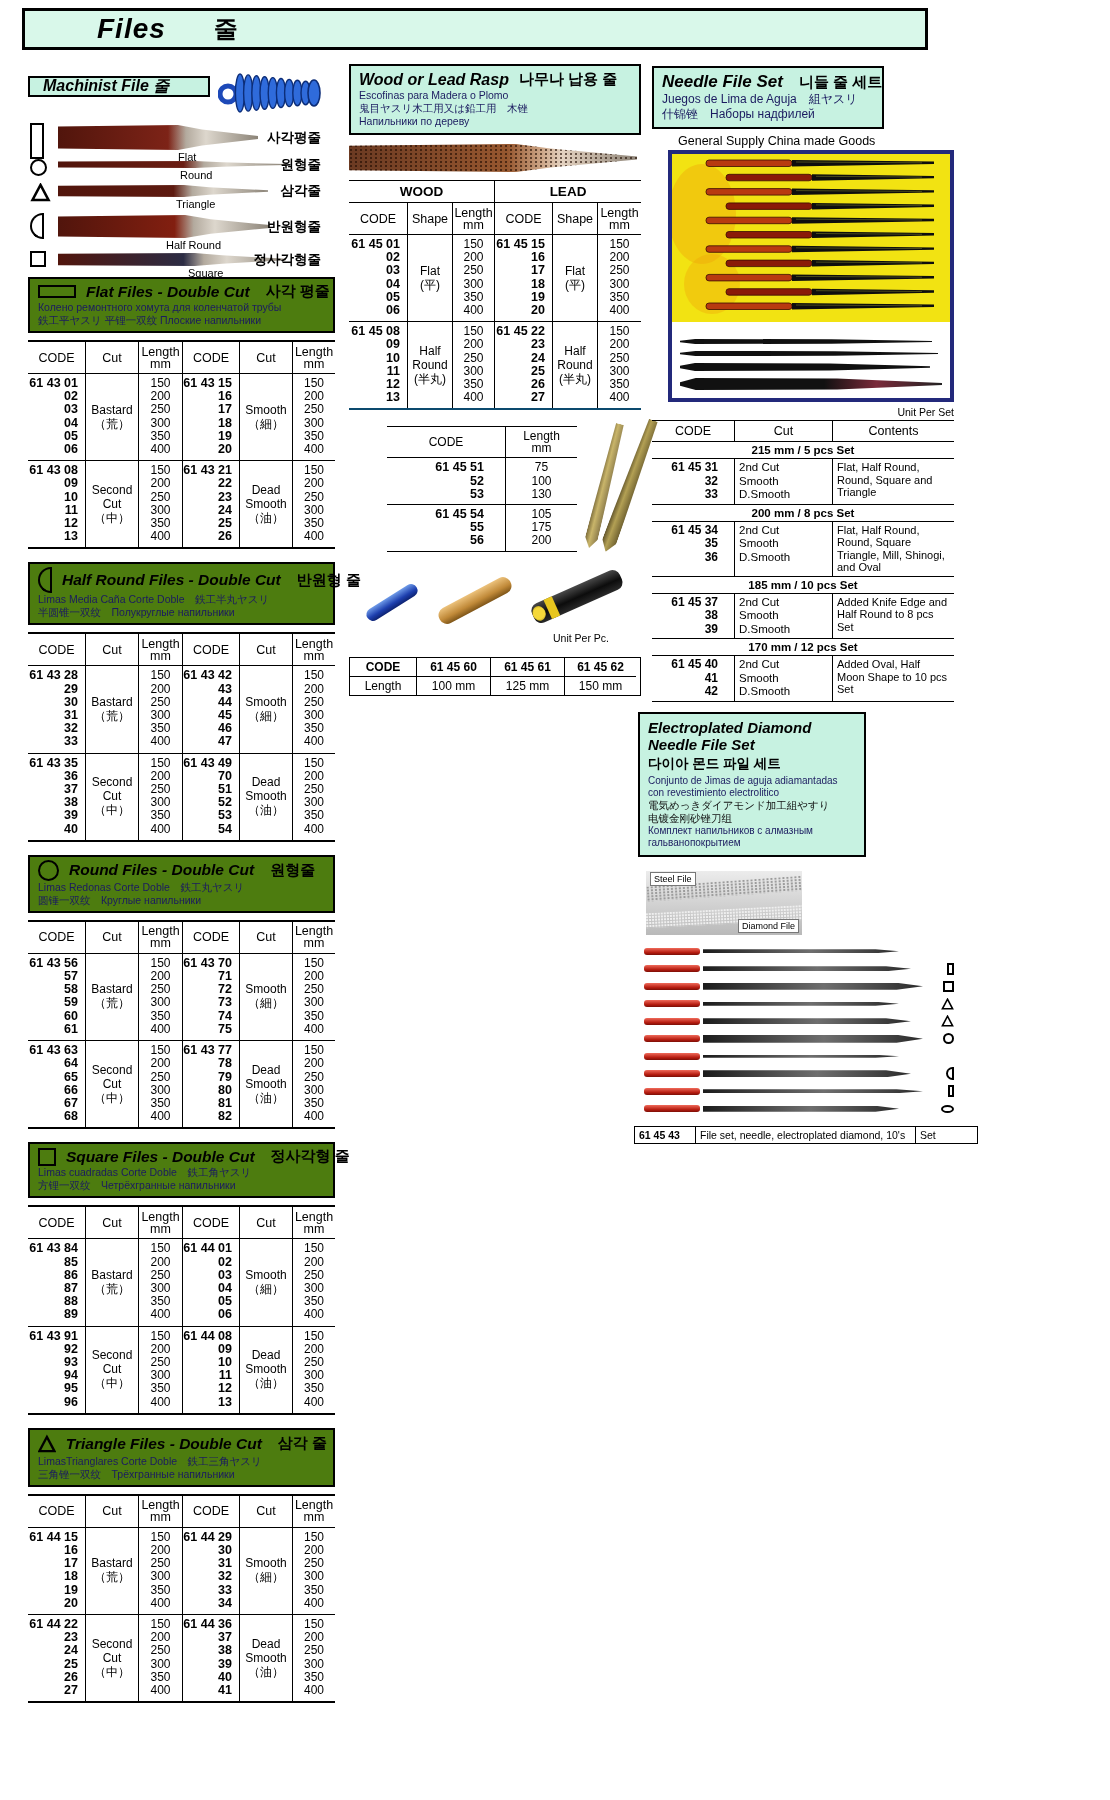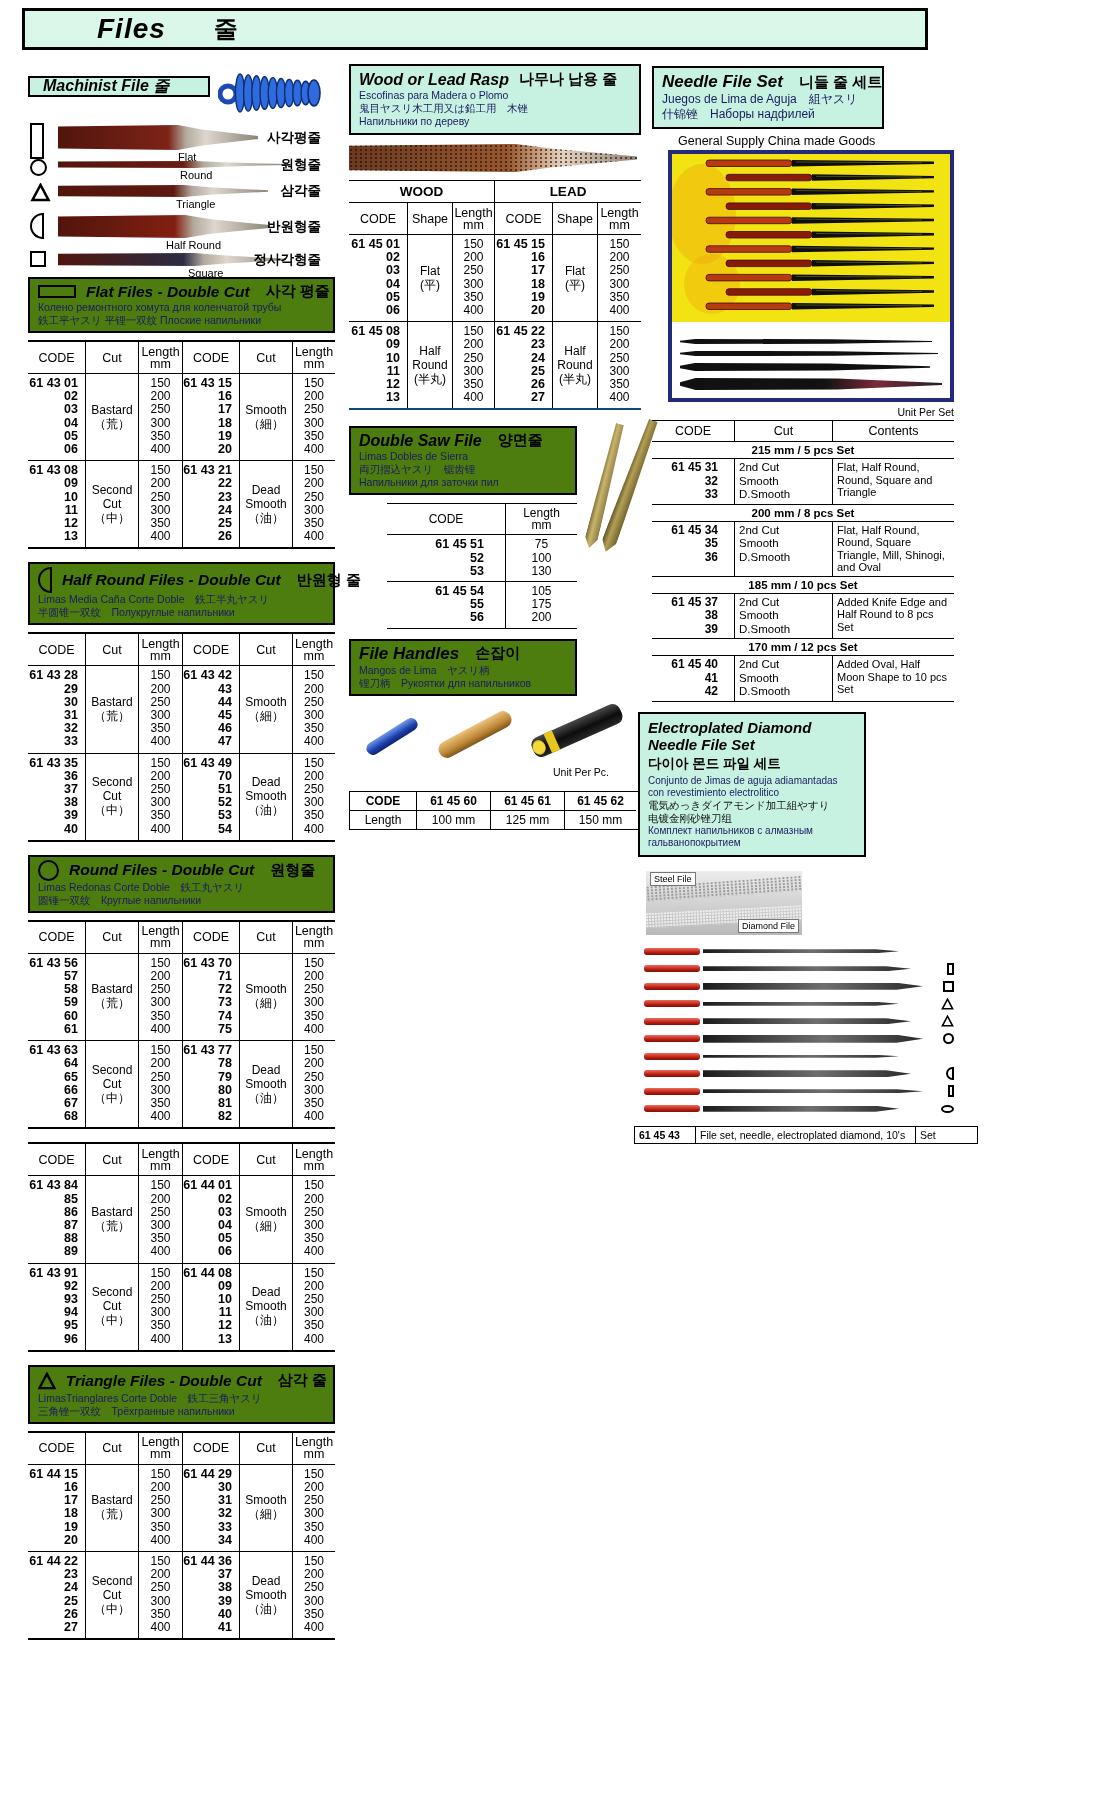--- a/index.html
+++ b/index.html
@@ -519,20 +519,29 @@
               <div class="lenline">200</div>
               <div class="lenline">250</div>
               <div class="lenline">300</div>
               <div class="lenline">350</div>
               <div class="lenline">400</div>
             </div>
           </div>
         </div>
       </div>
       <div>
+        <div class="sec-head">
+          <div class="sec-line1">
+            <span class="shape-icon " style="width: 18px; height: 18px;"></span>
+            <span class="sec-title">Square Files - Double Cut</span>
+            <span class="sec-native">정사각형 줄</span>
+          </div>
+          <div class="sec-sub">Limas cuadradas Corte Doble　鉄工角ヤスリ</div>
+          <div class="sec-sub">方锂一双纹　Четрёхгранные напильники</div>
+        </div>
         <div class="sec-table">
           <div class="trow thead">
             <div>CODE</div>
             <div>Cut</div>
             <div style="display: flex; flex-direction: column; justify-content: center; align-items: center;">
               <div>Length</div>
               <div>mm</div>
             </div>
             <div>CODE</div>
             <div>Cut</div>
@@ -868,29 +877,20 @@
             <div class="lenline">250</div>
             <div class="lenline">300</div>
             <div class="lenline">350</div>
             <div class="lenline">400</div>
           </div>
         </div>
       </div>
     </div>
 
   <div class="saw-section">
-    <div class="hbox sec-head" style="width:228px;">
-      <div class="sec-line1">
-        <span class="sec-title" style="margin-left:0;font-size:16px;">Double Saw File</span>
-        <span class="sec-native">양면줄</span>
-      </div>
-      <div class="sec-sub">Limas Dobles de Sierra</div>
-      <div class="sec-sub">両刃摺込ヤスリ　锯齿锂</div>
-      <div class="sec-sub">Напильники для заточки пил</div>
-    </div>
     <div class="saw-blade" style="right:30px;top:-4px;width:13px;height:128px;transform:rotate(14deg);background:linear-gradient(90deg,#7a6a3a,#c9b56a 40%,#8a7a4a);clip-path:polygon(20% 0,80% 0,100% 92%,50% 100%,0 92%);"></div>
     <div class="saw-blade" style="right:4px;top:-10px;width:15px;height:140px;transform:rotate(20deg);background:linear-gradient(90deg,#5d5028,#b3a054 40%,#6e6030);clip-path:polygon(20% 0,80% 0,100% 92%,50% 100%,0 92%);"></div>
     <div id="saw-table" style="margin:8px 0 0 38px;width:190px;">
         <div class="small-table">
           <div class="st-row st-head">
             <div>CODE</div>
             <div style="display: flex; flex-direction: column; justify-content: center; align-items: center;">
               <div>Length</div>
               <div>mm</div>
             </div>
@@ -917,28 +917,20 @@
               <div class="lenline">105</div>
               <div class="lenline">175</div>
               <div class="lenline">200</div>
             </div>
           </div>
         </div>
       </div>
   </div>
 
   <div class="handles-section" style="margin-top:10px;">
-    <div class="hbox sec-head" style="width:228px;">
-      <div class="sec-line1">
-        <span class="sec-title" style="margin-left:0;font-size:17px;">File Handles</span>
-        <span class="sec-native">손잡이</span>
-      </div>
-      <div class="sec-sub">Mangos de Lima　ヤスリ柄</div>
-      <div class="sec-sub">锂刀柄　Рукоятки для напильников</div>
-    </div>
     <div class="handles-photo">
       <div class="handle-img" style="left:14px;top:34px;width:58px;height:13px;transform:rotate(-32deg);background:linear-gradient(180deg,#6f9be8,#1d3fae 60%,#0d2270);"></div>
       <div class="handle-img" style="left:86px;top:30px;width:80px;height:17px;transform:rotate(-28deg);background:linear-gradient(180deg,#ecc27c,#c08938 60%,#7e5518);"></div>
       <div class="handle-img" style="left:180px;top:24px;width:96px;height:21px;transform:rotate(-24deg);background:linear-gradient(180deg,#4a4a4a,#0c0c0c 55%,#2a2a2a);">
         <div style="position:absolute;left:16px;top:0;width:9px;height:100%;background:#e8c61e;"></div>
         <div style="position:absolute;left:0;top:3px;width:13px;height:15px;border-radius:50%;background:radial-gradient(circle,#f5d83a 55%,#8a7410);"></div>
       </div>
       <div class="unit-note" style="position:absolute;right:32px;bottom:10px;">Unit Per Pc.</div>
     </div>
     <div class="htable" id="handles-table">

